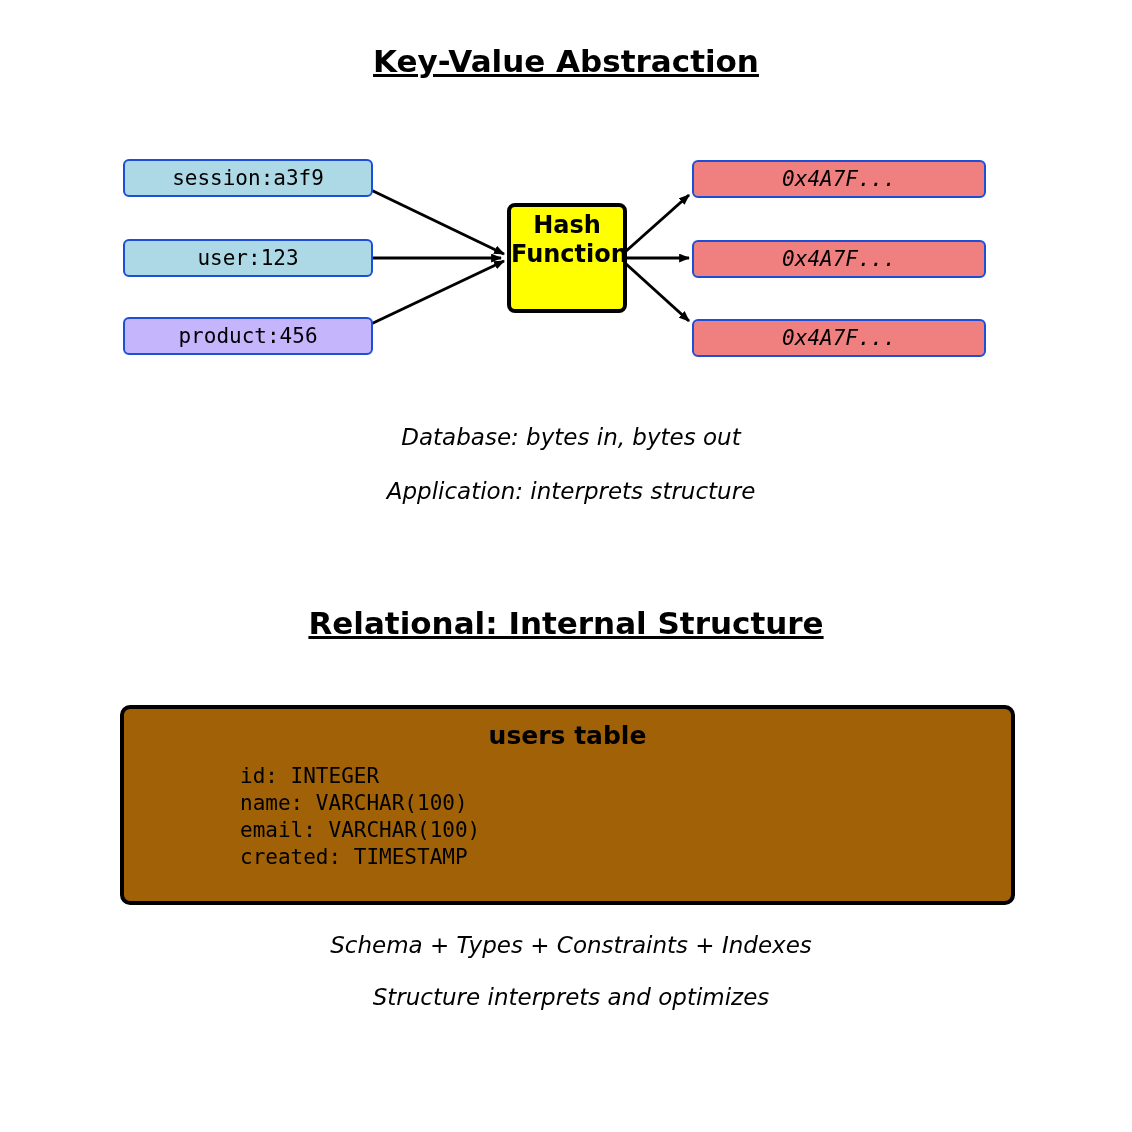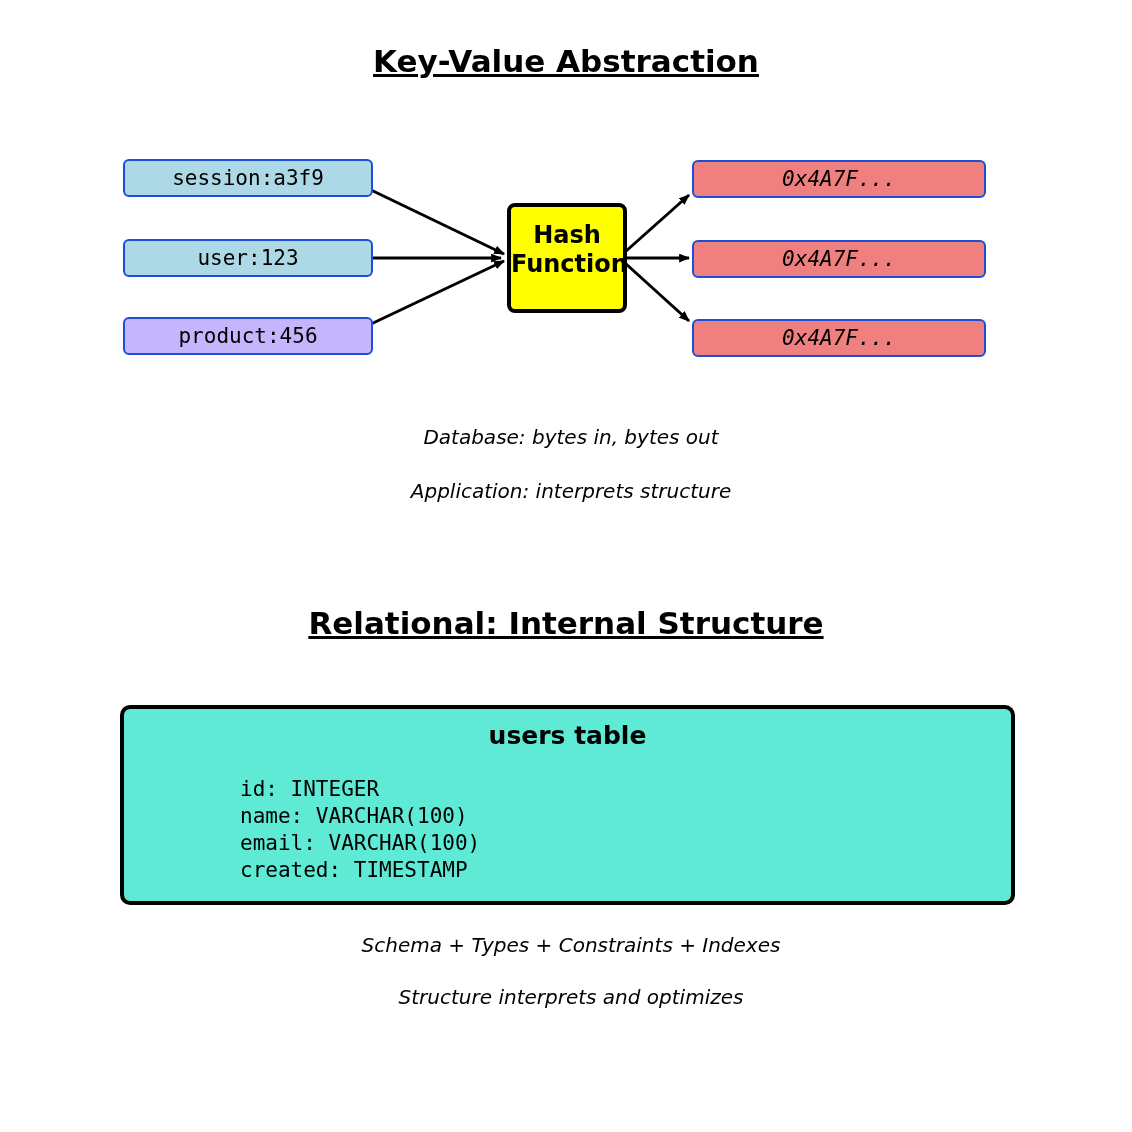--- a/index.html
+++ b/index.html
@@ -14,53 +14,53 @@
   }
   .sec-title{
     position:absolute;left:0;width:1132px;
     text-align:center;
     font-size:31px;font-weight:bold;line-height:34px;text-decoration:underline;
   }
   .caption{
     position:absolute;left:0;width:1132px;
     text-align:center;
     font-style:italic;
-    font-size:20px;line-height:30px;padding-left:10px;
+    font-size:23px;line-height:30px;padding-left:10px;
   }
   .node{
     position:absolute;
     display:flex;align-items:center;justify-content:center;
     border:2px solid #1d4ed8;border-radius:6px;
     font-family:"DejaVu Sans Mono",monospace;
     font-size:21px;
     z-index:2;
   }
   .kbox{left:123px;width:250px;height:38px;}
   .vbox{left:692px;width:294px;height:38px;font-style:italic;}
   .hashbox{
     position:absolute;left:507px;top:203px;width:120px;height:110px;
     border:4px solid #000;border-radius:8px;
     text-align:center;
     font-family:"DejaVu Sans",sans-serif;
     font-size:24px;font-weight:bold;line-height:29px;
-    padding-top:14px;
+    padding-top:4px;
     z-index:2;
   }
   .tablebox{
     position:absolute;left:120px;top:705px;width:895px;height:200px;
     border:4px solid #000;border-radius:10px;
     z-index:2;
   }
   .table-title{
     margin-top:13px;
     text-align:center;
     font-size:25px;font-weight:bold;line-height:28px;
   }
   .table-fields{
-    margin-top:26px;
+    margin-top:13px;
     padding-left:116px;
     font-family:"DejaVu Sans Mono",monospace;
     font-size:21px;line-height:27px;
     white-space:pre;
   }
   svg.connectors{position:absolute;left:0;top:0;z-index:1;}
 </style>
 </head>
 <body>
 
@@ -95,21 +95,21 @@
 
   <div class="node vbox" style="top: 160px; background-color: rgb(240, 128, 128);">0x4A7F...</div>
   <div class="node vbox" style="top: 240px; background-color: rgb(240, 128, 128);">0x4A7F...</div>
   <div class="node vbox" style="top: 319px; background-color: rgb(240, 128, 128);">0x4A7F...</div>
 
   <div class="caption" style="top:422px;">Database: bytes in, bytes out</div>
   <div class="caption" style="top:476px;">Application: interprets structure</div>
 
   <div class="sec-title" style="top:606px;">Relational: Internal Structure</div>
 
-  <div class="tablebox" style="background-color: #5eead4;">
+  <div class="tablebox" style="background-color: #a16207;">
     <div class="table-title">users table</div>
     <div class="table-fields">id: INTEGER
 name: VARCHAR(100)
 email: VARCHAR(100)
 created: TIMESTAMP</div>
   </div>
 
   <div class="caption" style="top:930px;">Schema + Types + Constraints + Indexes</div>
   <div class="caption" style="top:982px;">Structure interprets and optimizes</div>
 

